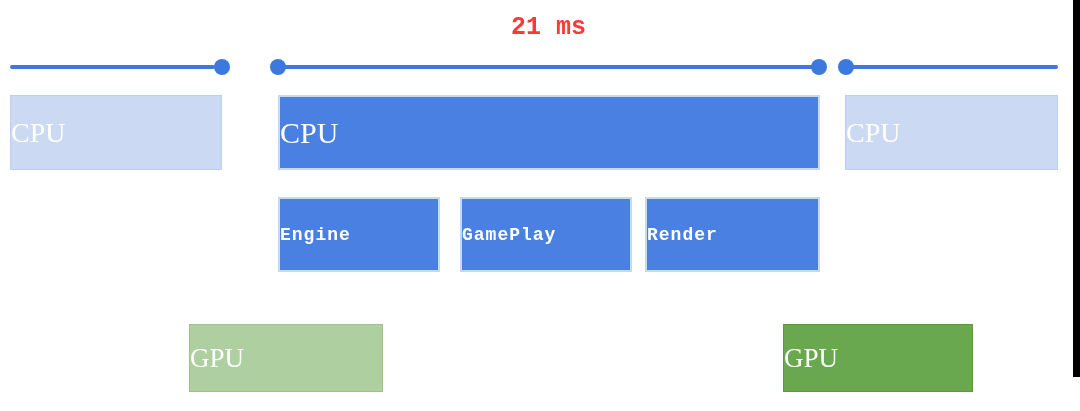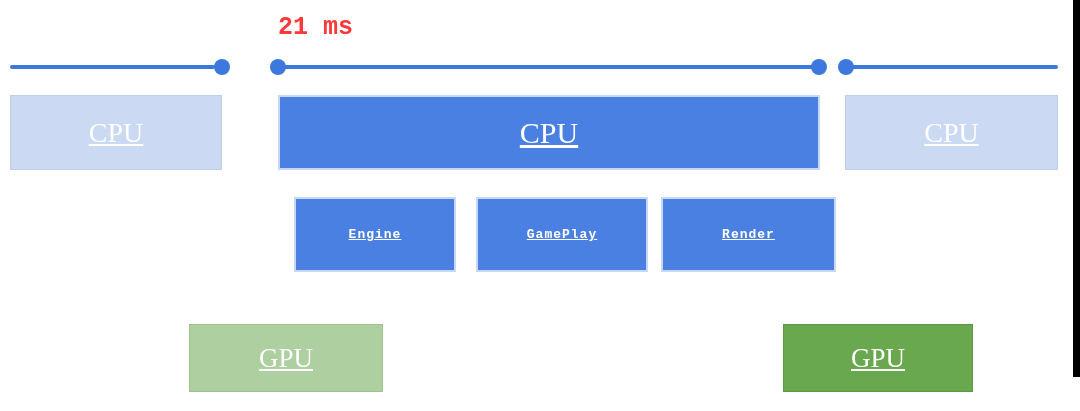--- a/index.html
+++ b/index.html
@@ -26,50 +26,48 @@
     border-radius:2px;
   }
   .tl-dot{
     width:16px;height:16px;top:59px;
     background:var(--timeline-blue);
     border-radius:50%;
   }
   
   .frame-time{
     left:278px;top:13px;width:541px;
-    text-align:left;
+    text-align:center;
     font-family:"Liberation Mono","DejaVu Sans Mono",monospace;
     font-size:25px;font-weight:bold;
     color:var(--label-red);
   }
   
   .block{
-    display:flex;align-items:center;justify-content:center;
+    display:flex;align-items:center;justify-content:flex-start;
     color:#ffffff;
-    text-decoration:underline;
   }
   .cpu-row{top:95px;height:75px;}
   .cpu-faded{
     background:var(--light-blue);
     border:1px solid #bccfee;
     font-size:28px;
   }
   .cpu-active{
     background:var(--accent-blue);
     border:2px solid rgba(220,231,248,0.85);
     font-size:30px;
   }
   .stage-row{top:197px;height:75px;}
   .stage{
     background:var(--accent-blue);
     border:2px solid rgba(220,231,248,0.85);
     font-family:"Liberation Mono","DejaVu Sans Mono",monospace;
-    font-size:13px;font-weight:bold;
+    font-size:18px;font-weight:bold;
     letter-spacing:1px;
-    margin-left:16px;
   }
   .gpu-row{top:324px;height:68px;}
   .gpu-faded{
     background:var(--light-green);
     border:1px solid rgba(150,185,125,0.6);
     font-size:27px;
   }
   .gpu-active{
     background:var(--dark-green);
     border:1px solid rgba(85,140,60,0.6);

